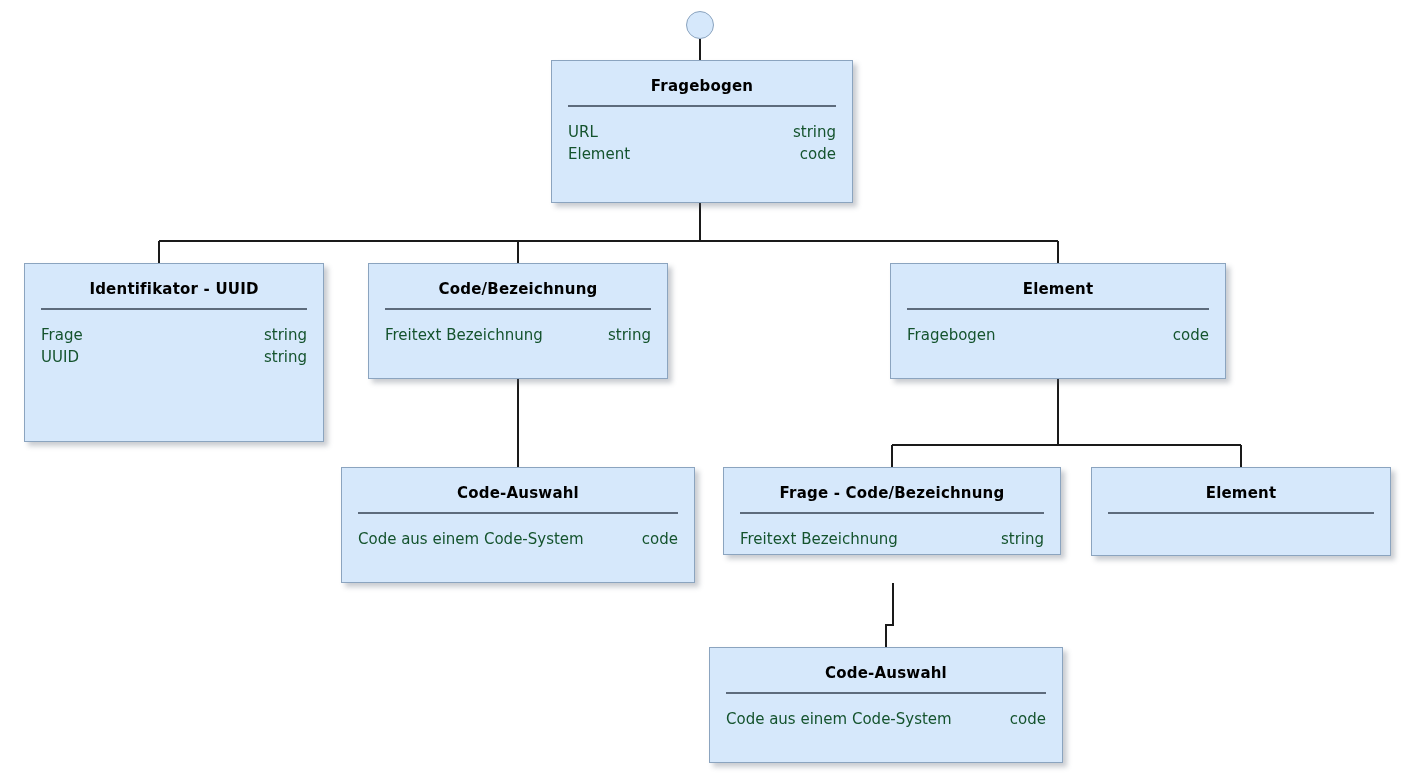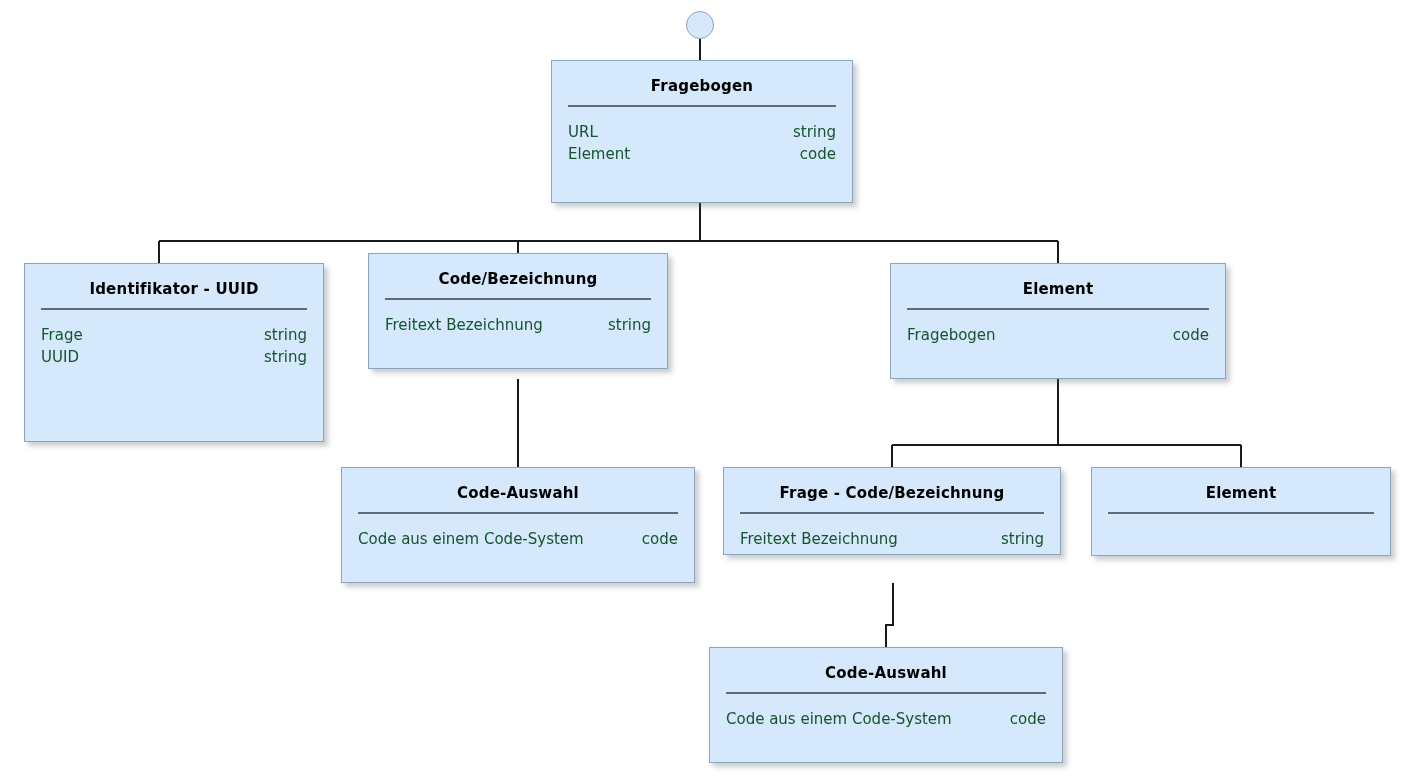--- a/index.html
+++ b/index.html
@@ -114,21 +114,21 @@
           <div class="uml-attr">
             <span class="uml-attr-name">Frage</span>
             <span class="uml-attr-type">string</span>
           </div>
           <div class="uml-attr">
             <span class="uml-attr-name">UUID</span>
             <span class="uml-attr-type">string</span>
           </div>
         </div>
       </div>
-      <div class="uml-box" style="left: 368px; top: 253px; width: 300px; height: 116px;">
+      <div class="uml-box" style="left: 368px; top: 263px; width: 300px; height: 116px;">
         <div class="uml-title">Code/Bezeichnung</div>
         <div class="uml-divider"></div>
         <div class="uml-attrs">
           <div class="uml-attr">
             <span class="uml-attr-name">Freitext Bezeichnung</span>
             <span class="uml-attr-type">string</span>
           </div>
         </div>
       </div>
       <div class="uml-box" style="left: 890px; top: 263px; width: 336px; height: 116px;">

